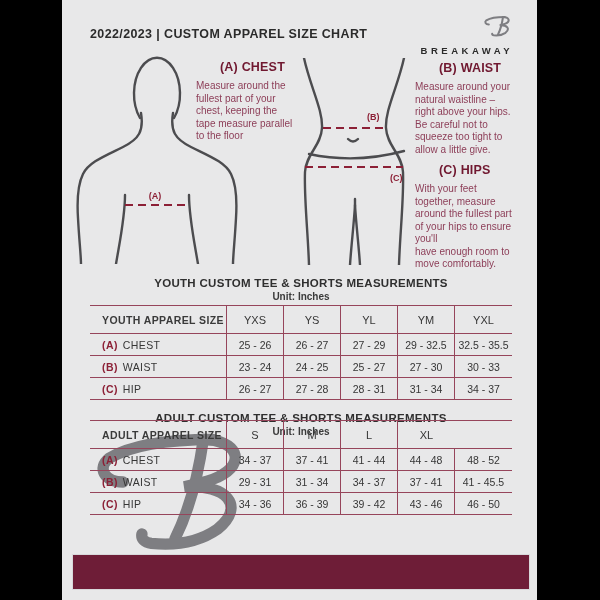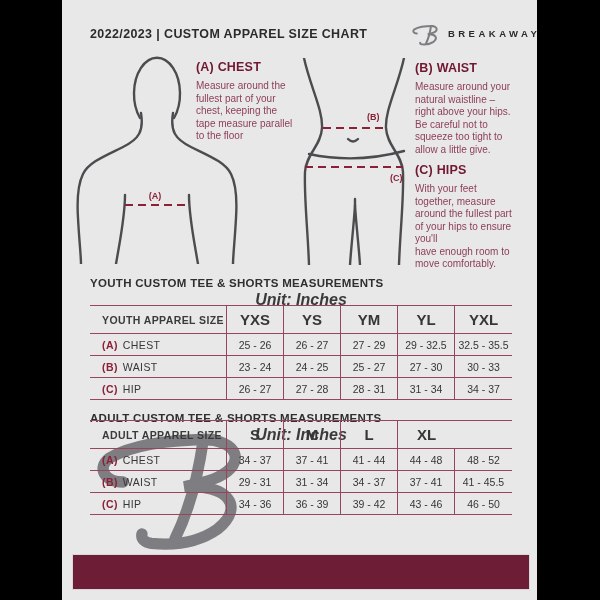--- a/index.html
+++ b/index.html
@@ -18,62 +18,63 @@
   
   .header {
     position:absolute; left:28px; right:24px; top:18px; height:30px;
     display:flex; justify-content:space-between; align-items:center;gap:32px;
   }
   .doc-title {
     font-size:13px; font-weight:bold; color:#2b2b2b;
     letter-spacing:.4px; transform:scaleX(.96); transform-origin:left center;
     white-space:nowrap;
   }
-  .brand { display:flex; align-items:center; gap:7px; }
+  .brand { display:flex; align-items:flex-end; gap:7px;flex-direction:column; }
   .brand-name {
     font-size:9.5px; font-weight:bold; color:#2b2b2b; letter-spacing:3.5px;
   }
 
   
   .fig { position:absolute; }
   .fig path, .fig ellipse { fill:none; stroke:#4c4c4f; stroke-width:2.4; stroke-linecap:round; }
   .dash { fill:none; stroke:#8c2036; stroke-width:2; stroke-dasharray:8 5; }
   .fig-label { font-size:9px; font-weight:bold; fill:#8c2036; font-family:"Liberation Sans",sans-serif; }
 
   
   .instr { position:absolute; }
   .instr h3 {
     font-size:12.5px; font-weight:bold; color:#701830; letter-spacing:.2px;
     margin-bottom:6px;
+    margin-left:24px;
   }
   .instr p {
     font-size:10px; line-height:12.5px; color:#8d3e58;
     white-space:pre-line;
   }
 
   
   .sec-title {
-    position:absolute; left:28px; width:422px; 
+    position:absolute; left:28px; width:422px; text-align:center;
     font-size:11.5px; font-weight:bold; color:#2f2f2f; letter-spacing:.3px;
   }
   .sec-unit {
     position:absolute; left:28px; width:422px; text-align:center;
-    font-size:16px; font-style:italic; font-weight:bold; color:#3a3a3a;
+    font-size:10px; font-weight:bold; color:#3a3a3a;
   }
 
   
   .table {
     position:absolute; left:28px; width:422px;
     border-top:1.5px solid #96455b; z-index:1;
   }
   .trow {
     display:grid; grid-template-columns:137px repeat(5,1fr);
     border-bottom:1.5px solid #96455b;
   }
-  .trow.head .tcell { height:27px; font-weight:bold; font-size:15px; }
+  .trow.head .tcell { height:27px; font-weight:normal; font-size:11px; }
   .tcell {
     height:21px; display:flex; align-items:center; justify-content:center;
     font-size:10.5px; color:#363636;
     border-right:1.2px solid #96455b;
   }
   .tcell:last-child { border-right:none; }
   .tcell.first {
     justify-content:flex-start; padding-left:12px;
     font-size:10.5px; letter-spacing:.4px;
   }
@@ -163,22 +164,22 @@
 move comfortably.</p>
   </div>
 
   <div class="sec-title" style="top:277px;">YOUTH CUSTOM TEE &amp; SHORTS MEASUREMENTS</div>
   <div class="sec-unit" style="top:291px;">Unit: Inches</div>
   <div class="table" style="top:305px;">
       <div class="trow head">
         <div class="tcell first">YOUTH APPAREL SIZE</div>
         <div class="tcell">YXS</div>
         <div class="tcell">YS</div>
+        <div class="tcell">YL</div>
         <div class="tcell">YM</div>
-        <div class="tcell">YL</div>
         <div class="tcell">YXL</div>
       </div>
       <div class="trow">
         <div class="tcell first">
           <div class="prefix">(A)</div>
           <span>CHEST</span>
         </div>
         <div class="tcell">25 - 26</div>
         <div class="tcell">26 - 27</div>
         <div class="tcell">27 - 29</div>

